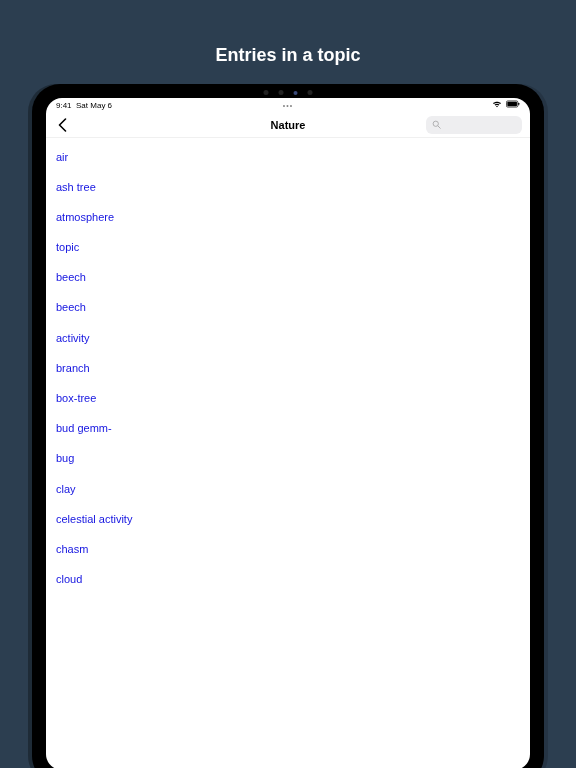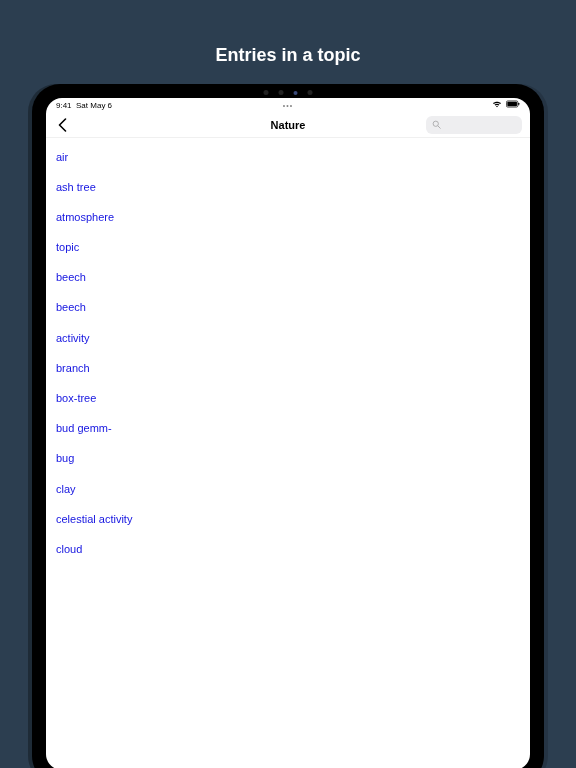--- a/index.html
+++ b/index.html
@@ -196,17 +196,18 @@
         <div class="entry-item">topic</div>
         <div class="entry-item">beech</div>
         <div class="entry-item">beech</div>
         <div class="entry-item">activity</div>
         <div class="entry-item">branch</div>
         <div class="entry-item">box-tree</div>
         <div class="entry-item">bud gemm-</div>
         <div class="entry-item">bug</div>
         <div class="entry-item">clay</div>
         <div class="entry-item">celestial activity</div>
+        <div class="entry-item">chasm</div>
         <div class="entry-item">cloud</div>
       </div>
 
   </div>
 </div>
 
 </body></html>

